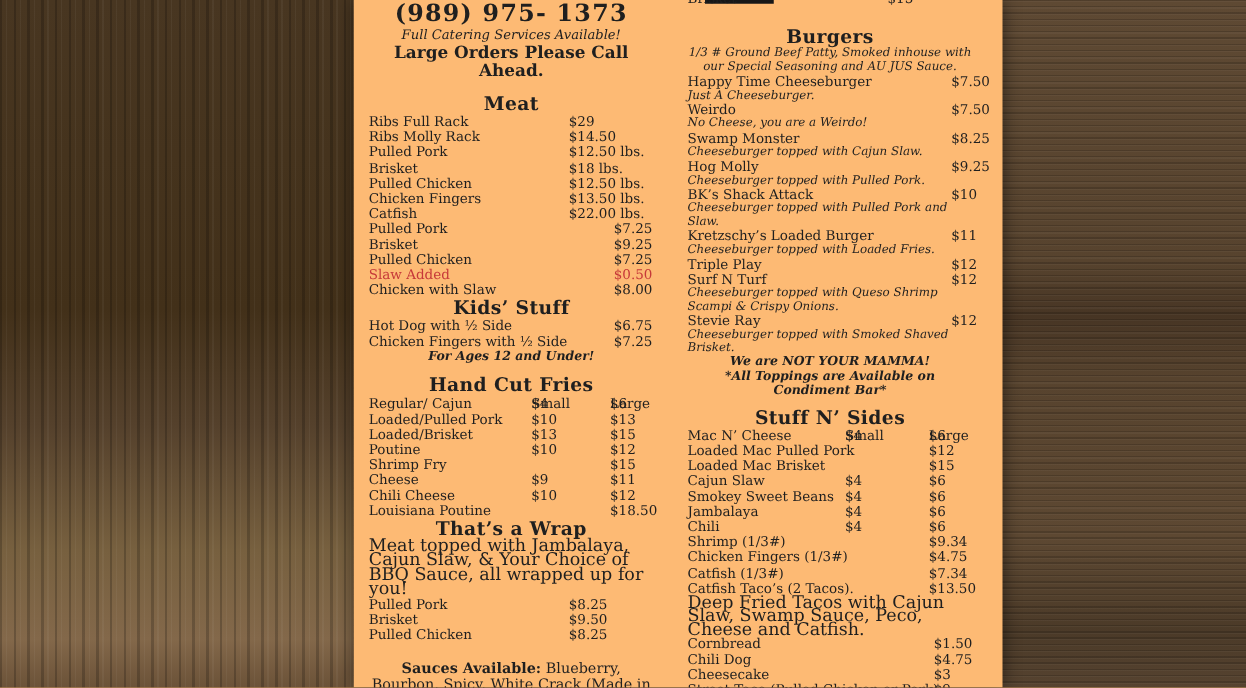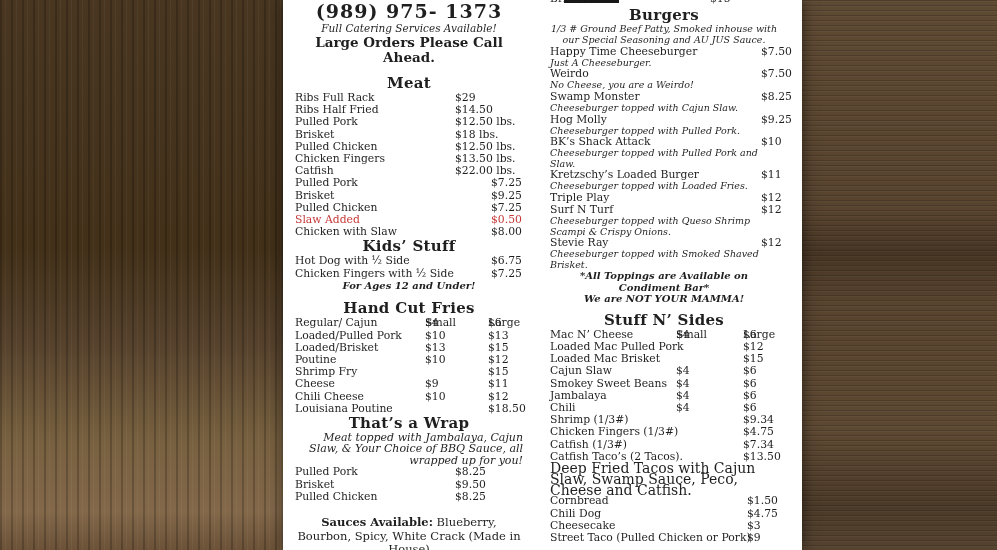--- a/index.html
+++ b/index.html
@@ -14,46 +14,46 @@
       repeating-linear-gradient(180deg, rgba(0,0,0,.16) 0 1px, rgba(255,255,255,.035) 1px 2px, transparent 2px 5px),
       linear-gradient(180deg,#5e4933 0%,#57432e 38%,#473524 46%,#57432e 55%,#5d4832 78%,#4b3a28 92%,#564330 100%);
   }
   .wood-left{
     left:0;width:283px;
     background:
       repeating-linear-gradient(90deg, rgba(0,0,0,.20) 0 2px, transparent 2px 5px, rgba(255,255,255,.045) 5px 6px, transparent 6px 11px),
       linear-gradient(180deg,#483621 0%,#423019 45%,#55412c 62%,#77603f 80%,#83684a 93%,#6b5238 100%);
   }
   .paper{
-    position:absolute;left:283px;top:0;width:519px;height:550px;background:#ffffff;
+    position:absolute;left:283px;top:0;width:519px;height:550px;background:#fdba74;
     box-shadow:0 0 14px rgba(0,0,0,.55);
   }
   .col{position:absolute;width:228px;}
   .col-left{left:12px;top:0;}
   .col-right{left:267px;top:-7px;}
 
   .phone{font-size:19px;font-weight:bold;text-align:center;letter-spacing:1px;line-height:21px;margin-top:1px;white-space:nowrap;}
   .catering{font-size:10.5px;font-style:italic;text-align:center;line-height:13px;}
   .large-orders{font-size:13.5px;font-weight:bold;text-align:center;line-height:15px;}
 
   .sec-title{font-size:15px;font-weight:bold;text-align:center;line-height:17px;letter-spacing:.3px;}
-  .mt1{margin-top:1px}.mt2{margin-top:2px}.mt7{margin-top:7px}.mt9{margin-top:9px}.mt10{margin-top:10px}.mt13{margin-top:13px}
+  .mt1{margin-top:1px}.mt2{margin-top:16px}.mt7{margin-top:7px}.mt9{margin-top:9px}.mt10{margin-top:10px}.mt13{margin-top:13px}
 
   .menu-row{position:relative;font-size:10.8px;line-height:12.2px;white-space:nowrap;}
   .price,.small,.large{position:absolute;top:0;}
   .sec-meat .price,.sec-wrap .price{left:160px;}
   .sec-sammiches .price,.sec-kids .price{left:196px;text-align:center;}
   .sec-burgers .price{left:192px;margin-left:19px;}
   .partial-row .price{left:160px;}
   .sec-fries .small{left:130px;} .sec-fries .large{left:193px;}
   .sec-sides .small{left:126px;} .sec-sides .large{left:193px;} .sec-sides .price{left:197px;}
   .col-head{font-weight:normal;line-height:12px;font-size:10.8px;position:relative;}
 
   .center-note{font-size:10px;font-style:italic;font-weight:bold;text-align:center;line-height:11.5px;}
-  .center-desc{font-size:11px;font-style:italic;text-align:right;line-height:11.5px;}
+  .center-desc{font-size:14px;text-align:left;line-height:11.5px;}
   .intro-desc{font-size:9.5px;font-style:italic;text-align:center;line-height:10.8px;}
   .burger-name{position:relative;font-size:10.8px;line-height:12px;white-space:nowrap;}
   .burger-desc{font-size:9.5px;font-style:italic;line-height:10.6px;}
   .taco-desc{font-size:14px;line-height:10.8px;}
   .sauces{font-size:11.5px;text-align:center;line-height:13.5px;}
   .sauces b{font-weight:bold;}
   .red{color:#c63939;}
   .cutline{position:absolute;left:281px;top:0;width:55px;height:3px;background:#171717;}
 </style>
 </head>
@@ -66,21 +66,21 @@
   <div class="cutline"></div>
 
   <div class="col col-left">
     <div class="phone">(989) 975- 1373</div>
     <div class="catering">Full Catering Services Available!</div>
     <div class="large-orders">Large Orders Please Call Ahead.</div>
 
     <div class="sec-meat">
       <div class="sec-title mt10">Meat</div>
       <div class="menu-row"><span class="name">Ribs Full Rack</span><span class="price">$29</span></div>
-      <div class="menu-row"><span class="name">Ribs Half Fried</span><span class="price">$14.50</span></div>
+      <div class="menu-row"><span class="name">Ribs Molly Rack</span><span class="price">$14.50</span></div>
       <div class="menu-row"><span class="name">Pulled Pork</span><span class="price">$12.50 lbs.</span></div>
       <div class="menu-row"><span class="name">Brisket</span><span class="price">$18 lbs.</span></div>
       <div class="menu-row"><span class="name">Pulled Chicken</span><span class="price">$12.50 lbs.</span></div>
       <div class="menu-row"><span class="name">Chicken Fingers</span><span class="price">$13.50 lbs.</span></div>
       <div class="menu-row"><span class="name">Catfish</span><span class="price">$22.00 lbs.</span></div>
     </div>
 
     <div class="sec-sammiches">
       <div class="menu-row"><span class="name">Pulled Pork</span><span class="price">$7.25</span></div>
       <div class="menu-row"><span class="name">Brisket</span><span class="price">$9.25</span></div>
@@ -141,22 +141,22 @@
       <div class="burger-name"><span class="name">BK’s Shack Attack</span><span class="price">$10</span></div>
       <div class="burger-desc">Cheeseburger topped with Pulled Pork and Slaw.</div>
       <div class="burger-name"><span class="name">Kretzschy’s Loaded Burger</span><span class="price">$11</span></div>
       <div class="burger-desc">Cheeseburger topped with Loaded Fries.</div>
       <div class="burger-name"><span class="name">Triple Play</span><span class="price">$12</span></div>
       <div class="burger-name"><span class="name">Surf N Turf</span><span class="price">$12</span></div>
       <div class="burger-desc">Cheeseburger topped with Queso Shrimp Scampi &amp; Crispy Onions.</div>
       <div class="burger-name"><span class="name">Stevie Ray</span><span class="price">$12</span></div>
       <div class="burger-desc">Cheeseburger topped with Smoked Shaved Brisket.</div>
 
+      <div class="center-note">We are NOT YOUR MAMMA!</div>
       <div class="center-note">*All Toppings are Available on Condiment Bar*</div>
-      <div class="center-note">We are NOT YOUR MAMMA!</div>
     </div>
 
     <div class="sec-sides">
       <div class="sec-title mt7">Stuff N’ Sides</div>
       <div class="col-head">
           <span class="small">Small</span>
           <span class="large">Large</span>
         </div>
       <div class="menu-row"><span class="name">Mac N’ Cheese</span><span class="small">$4</span><span class="large">$6</span></div>
       <div class="menu-row"><span class="name">Loaded Mac Pulled Pork</span><span class="small"></span><span class="large">$12</span></div>

